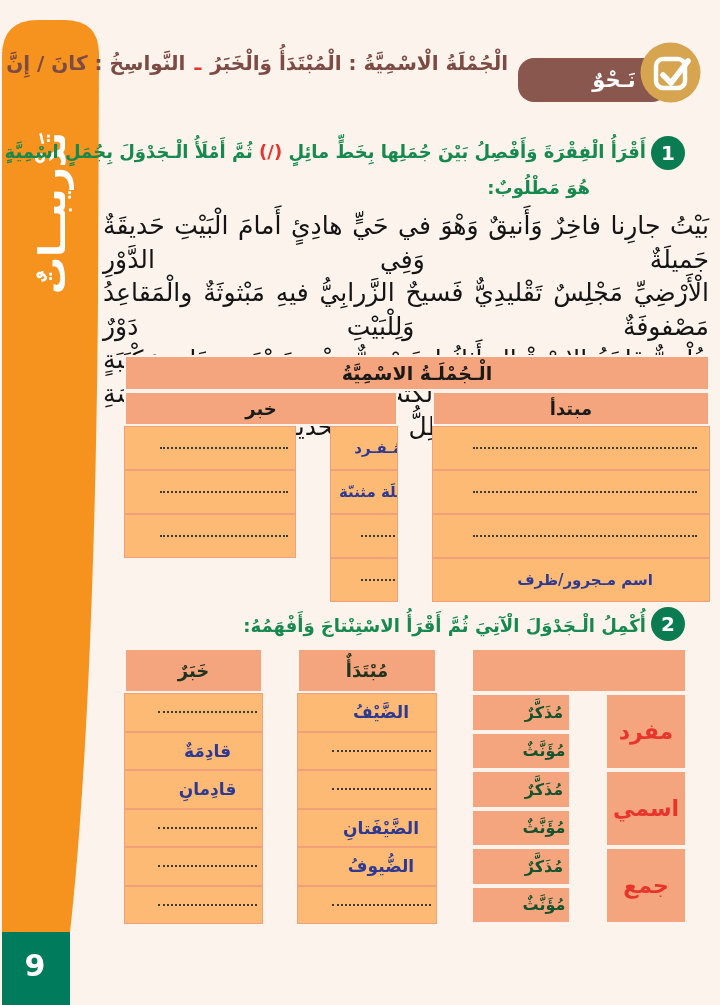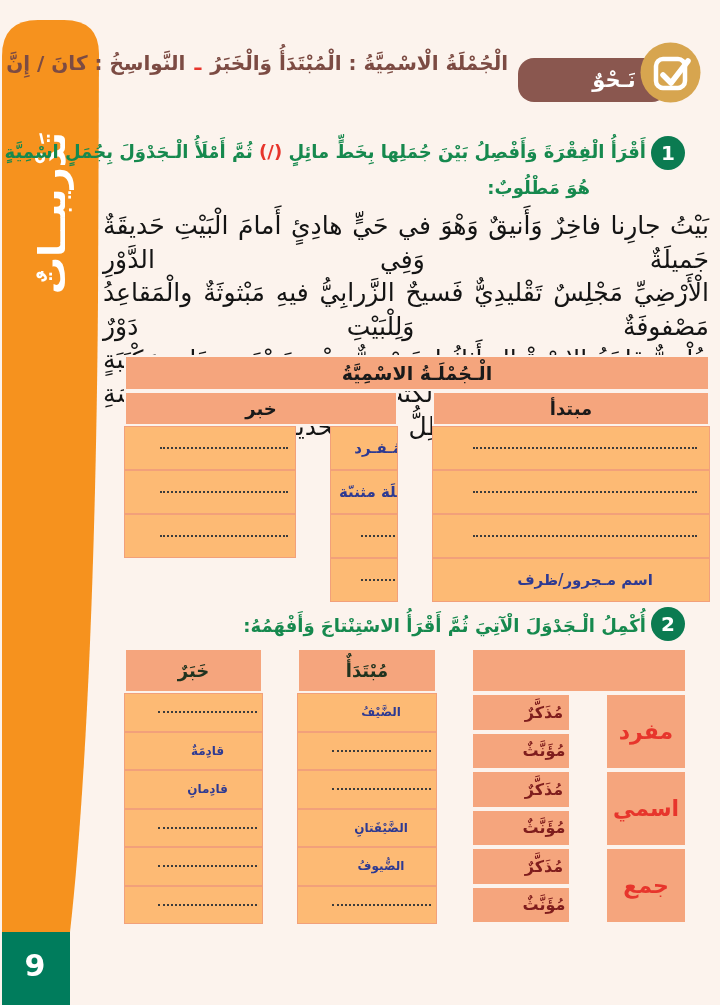--- a/index.html
+++ b/index.html
@@ -78,22 +78,22 @@
   #table1 .t-head  { color:#1a1a1a; font-size:18px; font-weight:bold; }
   #table1 .span2 { grid-column:span 2; }
   #table1 .rlabel { color:#2E3A92; font-size:15px; font-weight:bold; white-space:nowrap; }
 
   #table2 { left:90px; top:648px; width:597px;
     grid-template-columns:116px 134px 174px 173px;
     grid-template-rows:45px repeat(6,38.5px); }
   #table2 .t-head { color:#20331f; font-size:18px; font-weight:bold; }
   #table2 .h-empty { grid-column:span 2; }
   #table2 .cat { grid-row:span 2; color:#E7352C; font-size:22px; font-weight:bold; }
-  #table2 .gen { color:#7f1d1d; font-size:16px; font-weight:bold;padding-left:46px; }
-  #table2 .val { color:#2E3A92; font-size:12px; font-weight:bold; }
+  #table2 .gen { color:#14532d; font-size:16px; font-weight:bold;padding-left:46px; }
+  #table2 .val { color:#2E3A92; font-size:17px; font-weight:bold; }
 </style>
 </head>
 <body>
 
 <svg class="sidebar-svg" viewBox="0 0 105 1005" aria-hidden="true">
   <path d="M2,56 Q2,20 38,20 L64,20 Q99,20 99,54 L98,300 C96,560 86,790 70,932 L2,932 Z" fill="#F6921E"></path>
   <rect x="2" y="932" width="68" height="73" fill="#007C5C"></rect>
 </svg>
 <div class="sidebar-label">تَدْريبــاتٌ</div>
 <div class="page-number">9</div>

